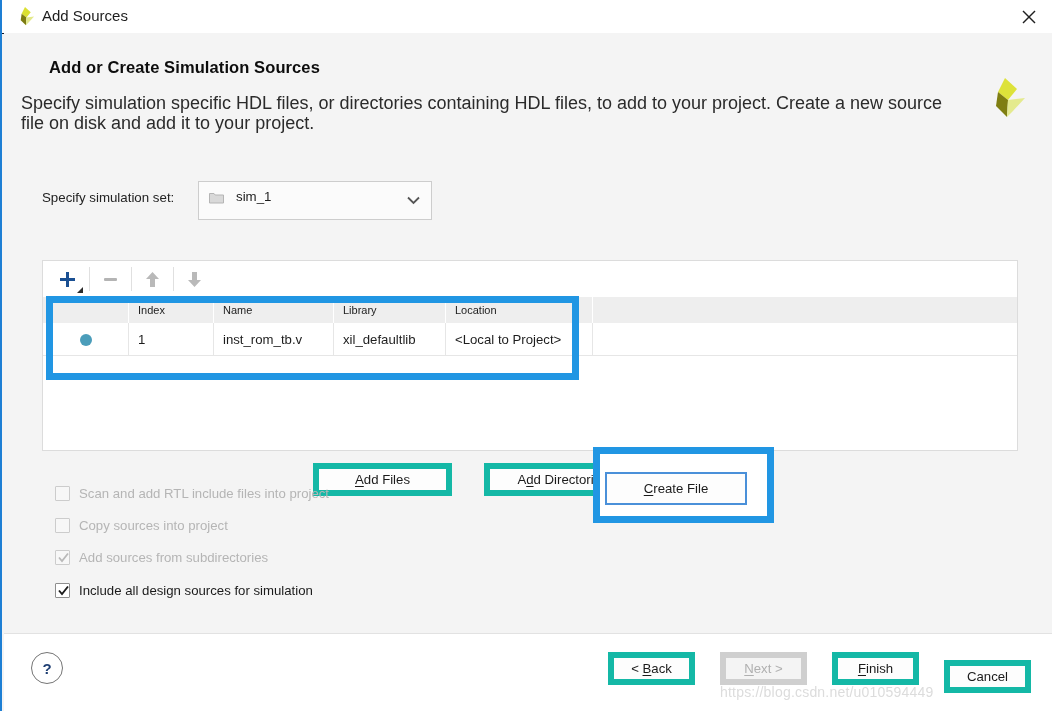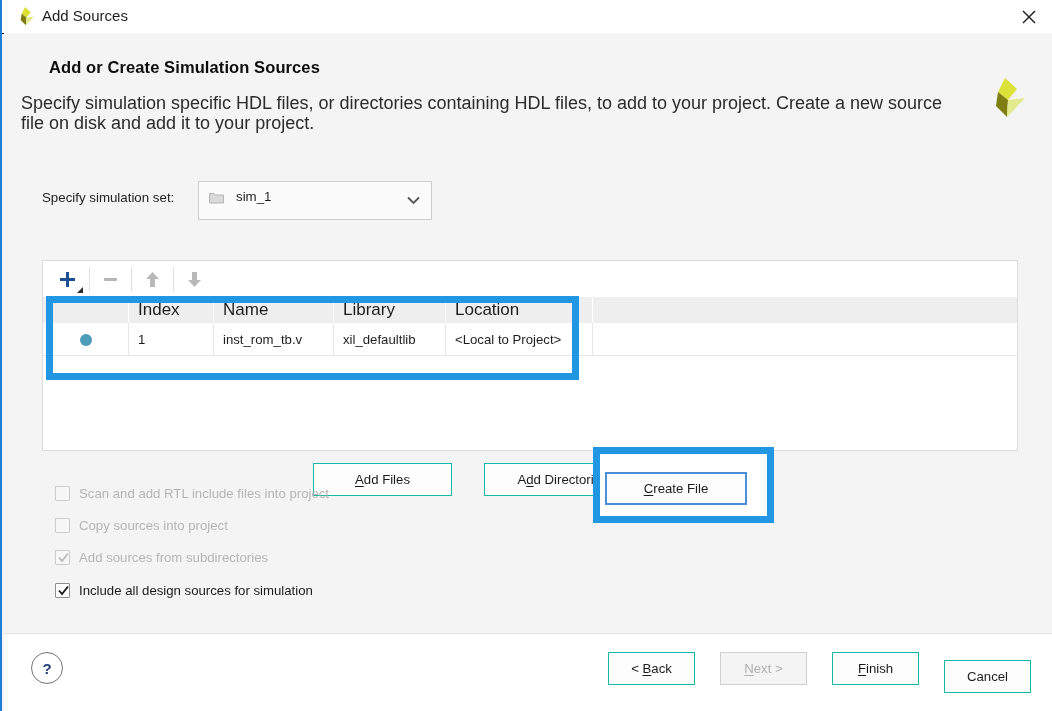--- a/index.html
+++ b/index.html
@@ -170,21 +170,21 @@
     table-layout: fixed;
   }
   .tbl th {
     background: #eeeeee;
     font-weight: normal;
     text-align: left;
     color: #1d1d1d;
     height: 26px;
     padding: 0 0 0 9px;
     border-right: 1px solid #ffffff;
-    font-size: 17px;
+    font-size: 11px;
   }
   .tbl td {
     background: #ffffff;
     height: 32px;
     padding: 0 0 0 9px;
     color: #1d1d1d;
     border-right: 1px solid #e6e6e6;
     border-bottom: 1px solid #e6e6e6;
     font-size: 13.2px;
     white-space: nowrap;
@@ -221,21 +221,21 @@
     width: 181px; height: 76px;
     border: 7px solid #2196e3;
     box-sizing: border-box;
     background: #ffffff;
   }
 
   
   .btn {
     position: absolute;
     background: #fdfdfd;
-    border: 1px solid #14b8a6;
+    border: 6px solid #14b8a6;
     box-sizing: border-box;
     font-family: "Liberation Sans", sans-serif;
     font-size: 13.2px;
     color: #1b1b1b;
     cursor: pointer;
     display: flex; align-items: center; justify-content: center;
   }
   .btn.focus {
     border: 2px solid #4a90d9;
     margin-top: 12px;
@@ -483,14 +483,15 @@
       <span><u>N</u>ext &gt;</span>
     </div>
     <div class="btn f-finish">
       <span><u>F</u>inish</span>
     </div>
     <div class="btn f-cancel">
       <span>Cancel</span>
     </div>
   </div>
 
+  <div class="watermark">https://blog.csdn.net/u010594449</div>
 
 </div>
 
 </body></html>

